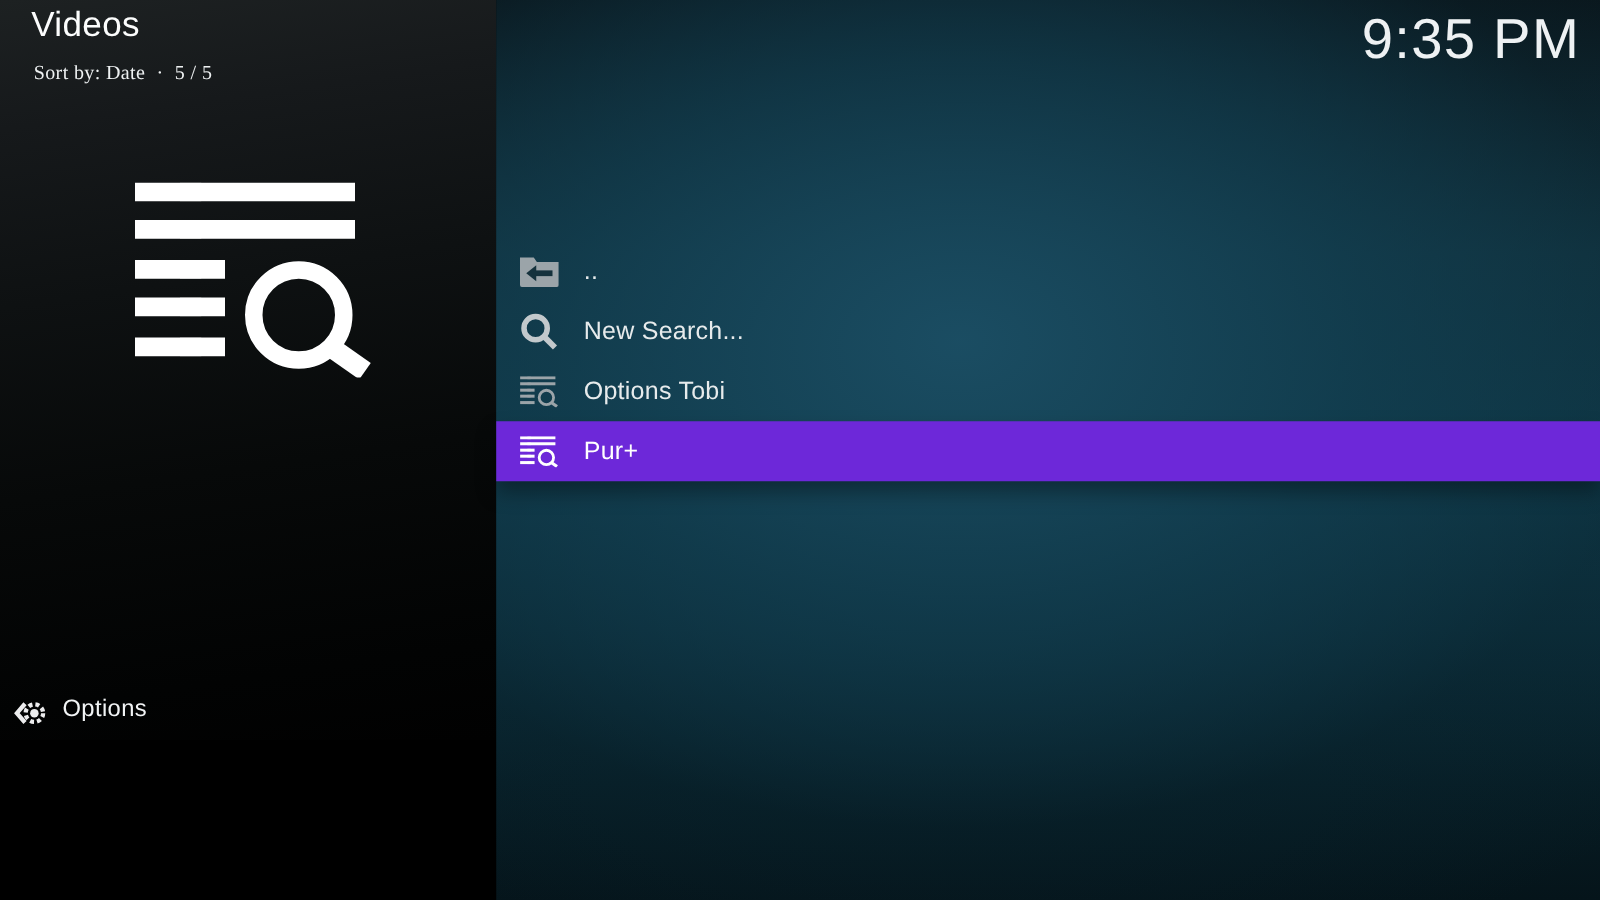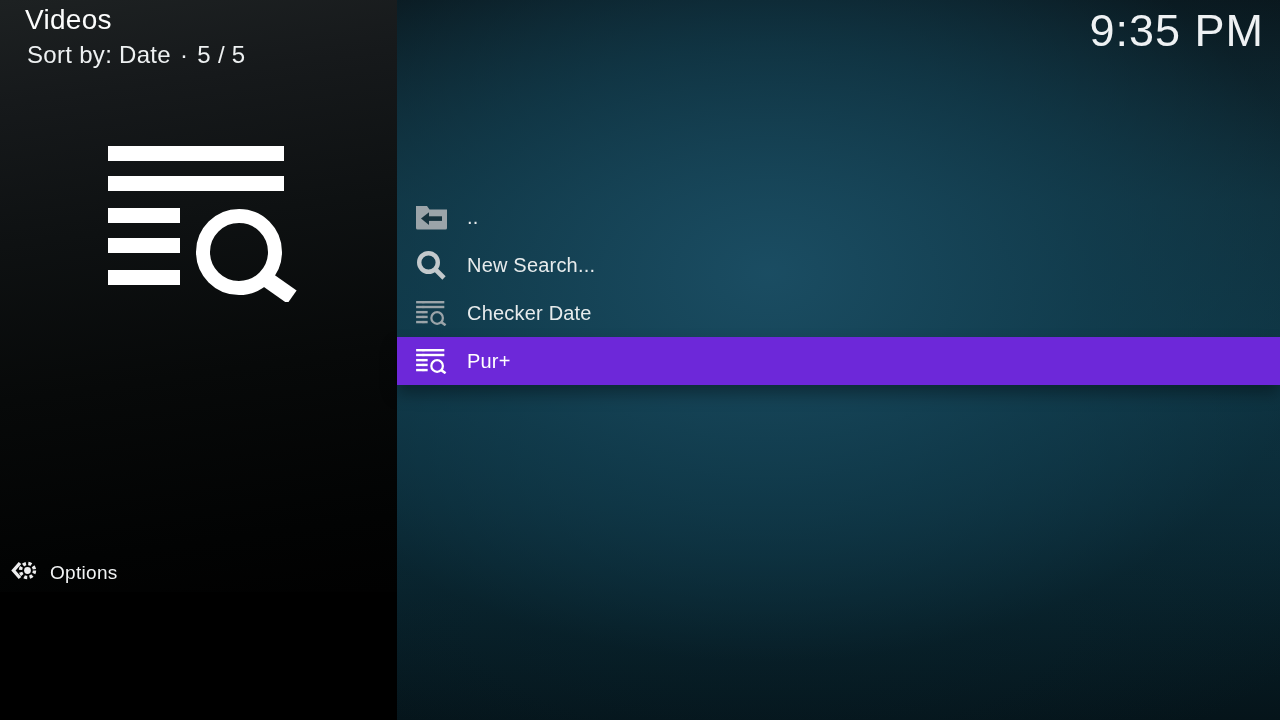--- a/index.html
+++ b/index.html
@@ -10,21 +10,21 @@
   }
 
   
   .left-panel {
     position:absolute; left:0; top:0; width:397px; height:592px;
     background:linear-gradient(172deg,
       #1d2122 0%, #16191b 16%, #0e1112 38%, #070909 62%, #020303 88%, #010101 100%);
   }
   .header { position:absolute; left:25px; top:4px; }
   .page-title { font-size:28px; color:#fcfdfd; letter-spacing:.3px; }
-  .sort-line { margin-top:5px; margin-left:2px; font-size:24px; color:#eef1f2; letter-spacing:.3px; }
+  .sort-line { margin-top:14px; margin-left:2px; font-size:16px; color:#eef1f2; letter-spacing:.3px;font-family:Liberation Serif, serif; }
   .sort-line .bullet { margin:0 9px; }
 
   .big-icon { position:absolute; left:108px; top:146px; color:#ffffff; }
 
   
   .right-pane {
     position:absolute; left:397px; top:0; width:883px; height:720px;
     background:
       radial-gradient(ellipse 780px 540px at 42% 38%,
         rgba(27,78,100,0.95) 0%, rgba(18,62,80,0.70) 42%,
@@ -54,21 +54,21 @@
     box-shadow:0 9px 16px rgba(0,0,0,.35);
   }
   .row.selected .label { color:#ffffff; }
 
   .icon-gray   { color:#9ba4a9; }
   .icon-light  { color:#c3c9cc; }
   .row.selected .icon-gray { color:#ffffff; }
 
   
   .footer {
-    position:absolute; left:10px; bottom:8px; display:flex; align-items:flex-end; cursor:pointer;
+    position:absolute; left:10px; bottom:8px; display:flex; align-items:flex-start; cursor:pointer;
   }
   .footer .gear { width:27px; height:27px; margin-right:13px; color:#ededee; }
   .footer .label { font-size:19px; color:#f2f4f5; letter-spacing:.3px; }
 </style>
 </head>
 <body>
 
 <div class="left-panel">
 
   <div class="header">
@@ -142,21 +142,21 @@
         <rect x="0" y="62" width="72" height="15" fill="currentColor"></rect>
           <rect x="36" y="62" width="17" height="15" fill="currentColor" opacity="0.45"></rect>
         <rect x="0" y="92" width="72" height="15" fill="currentColor"></rect>
           <rect x="36" y="92" width="17" height="15" fill="currentColor" opacity="0.45"></rect>
         <rect x="0" y="124" width="72" height="15" fill="currentColor"></rect>
           <rect x="36" y="124" width="17" height="15" fill="currentColor" opacity="0.45"></rect>
         <circle cx="131" cy="106" r="36" fill="none" stroke="currentColor" stroke-width="14"></circle>
         <line x1="157" y1="132" x2="184" y2="151" stroke="currentColor" stroke-width="16"></line>
       </svg>
     </span>
-    <span class="label">Checker Date</span>
+    <span class="label">Options Tobi</span>
   </div>
 
   <div class="row selected">
     <span class="icon icon-gray">
       <svg width="31" height="25" viewBox="0 0 192 156">
         <rect x="0" y="0" width="176" height="15" fill="currentColor"></rect>
           <rect x="36" y="0" width="17" height="15" fill="currentColor" opacity="0.45"></rect>
         <rect x="0" y="30" width="176" height="15" fill="currentColor"></rect>
           <rect x="36" y="30" width="17" height="15" fill="currentColor" opacity="0.45"></rect>
         <rect x="0" y="62" width="72" height="15" fill="currentColor"></rect>

